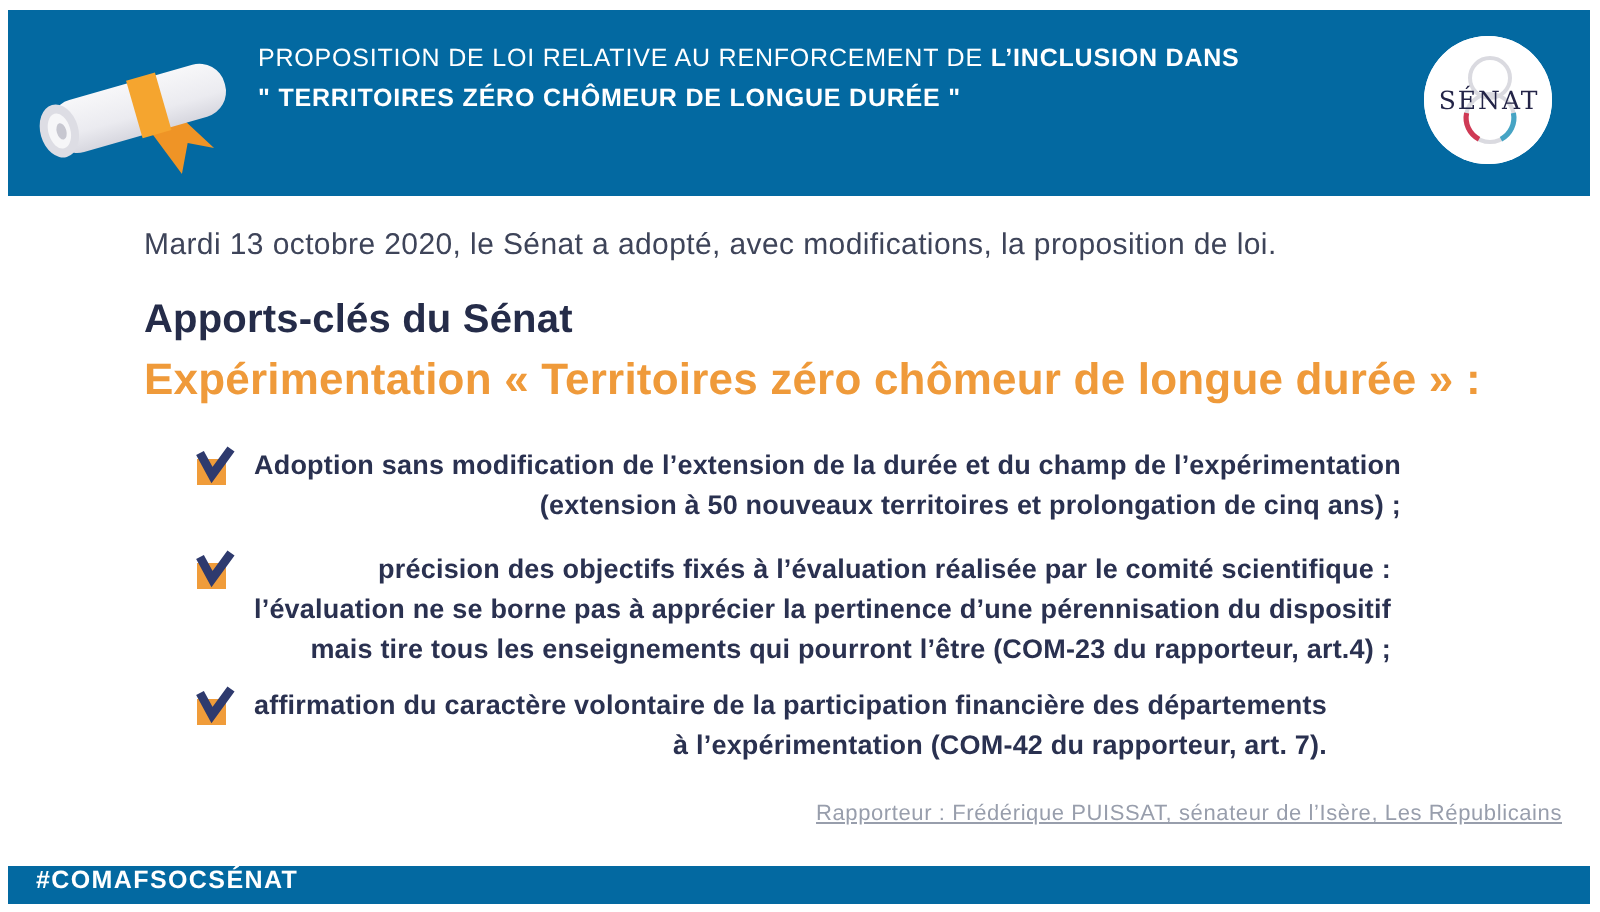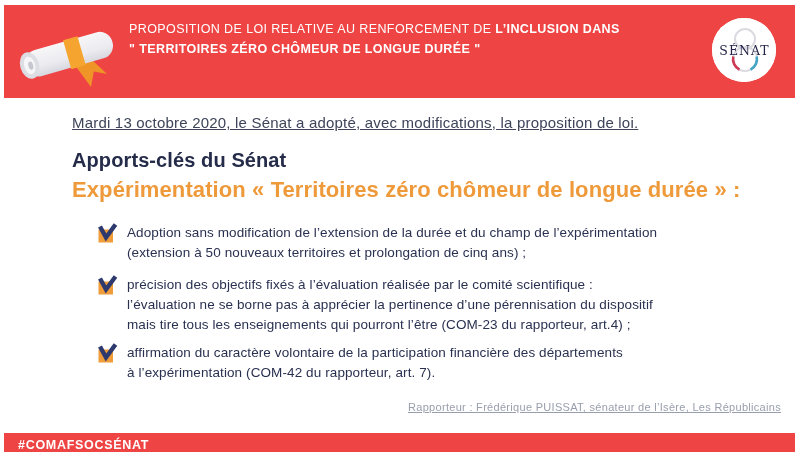--- a/index.html
+++ b/index.html
@@ -1,58 +1,57 @@
 <!DOCTYPE html>
 <html><head>
 <meta charset="utf-8">
 <style>
   html,body{margin:0;padding:0;background:#ffffff;}
   .canvas{
     position:relative;width:800px;height:456px;background:#ffffff;
     outline:1px solid #e6e6ea;overflow:hidden;
     font-family:"Liberation Sans",sans-serif;
   }
-  .band{position:absolute;left:4px;width:791px;background:#ef4444;}
+  .band{position:absolute;left:4px;width:791px;background:#0369a1;}
   .header-band{top:5px;height:93px;}
-  .footer-band{top:433px;height:19px;display:flex;align-items:flex-end;}
+  .footer-band{top:433px;height:19px;display:flex;align-items:flex-start;}
 
   
   .scroll-icon{position:absolute;left:8px;top:3px;width:112px;height:88px;}
   .header-text{
     position:absolute;left:125px;top:15px;color:#ffffff;
     font-size:12.5px;line-height:19.5px;letter-spacing:.4px;white-space:nowrap;
   }
   .header-text .b{font-weight:bold;}
   .logo{
     position:absolute;right:19px;top:13px;width:64px;height:64px;
     border-radius:50%;background:#ffffff;
   }
   .logo svg{display:block;width:64px;height:64px;}
 
   
   .intro{
     position:absolute;left:72px;top:114px;font-size:15px;color:#3e4459;
     letter-spacing:.2px;
-    text-decoration:underline;
   }
   .section-title{
     position:absolute;left:72px;top:149px;font-size:20px;font-weight:bold;
     color:#252c49;letter-spacing:.1px;
   }
   .section-subtitle{
     position:absolute;left:72px;top:177px;font-size:22px;font-weight:bold;
     color:#ef9a3a;letter-spacing:.1px;
   }
   .bullets{position:absolute;left:97px;top:223px;width:650px;}
   .bullet{display:flex;gap:9px;margin-bottom:12px;}
   .bullet:nth-child(2){margin-bottom:8px;}
   .check{width:21px;height:21px;flex:0 0 21px;margin-top:0px;}
   .bullet-text{
-    font-size:13.5px;font-weight:normal;color:#2a3150;line-height:20px;
-    white-space:pre-line;letter-spacing:.1px;
+    font-size:13.5px;font-weight:bold;color:#2a3150;line-height:20px;
+    white-space:pre-line;letter-spacing:.1px;text-align:right;
   }
   .rapporteur{
     position:absolute;right:19px;top:401px;font-size:11px;color:#989eac;
     letter-spacing:.3px;
     text-decoration:underline;
   }
 
   
   .hashtag{
     margin-left:14px;color:#ffffff;font-weight:bold;font-size:12.5px;

